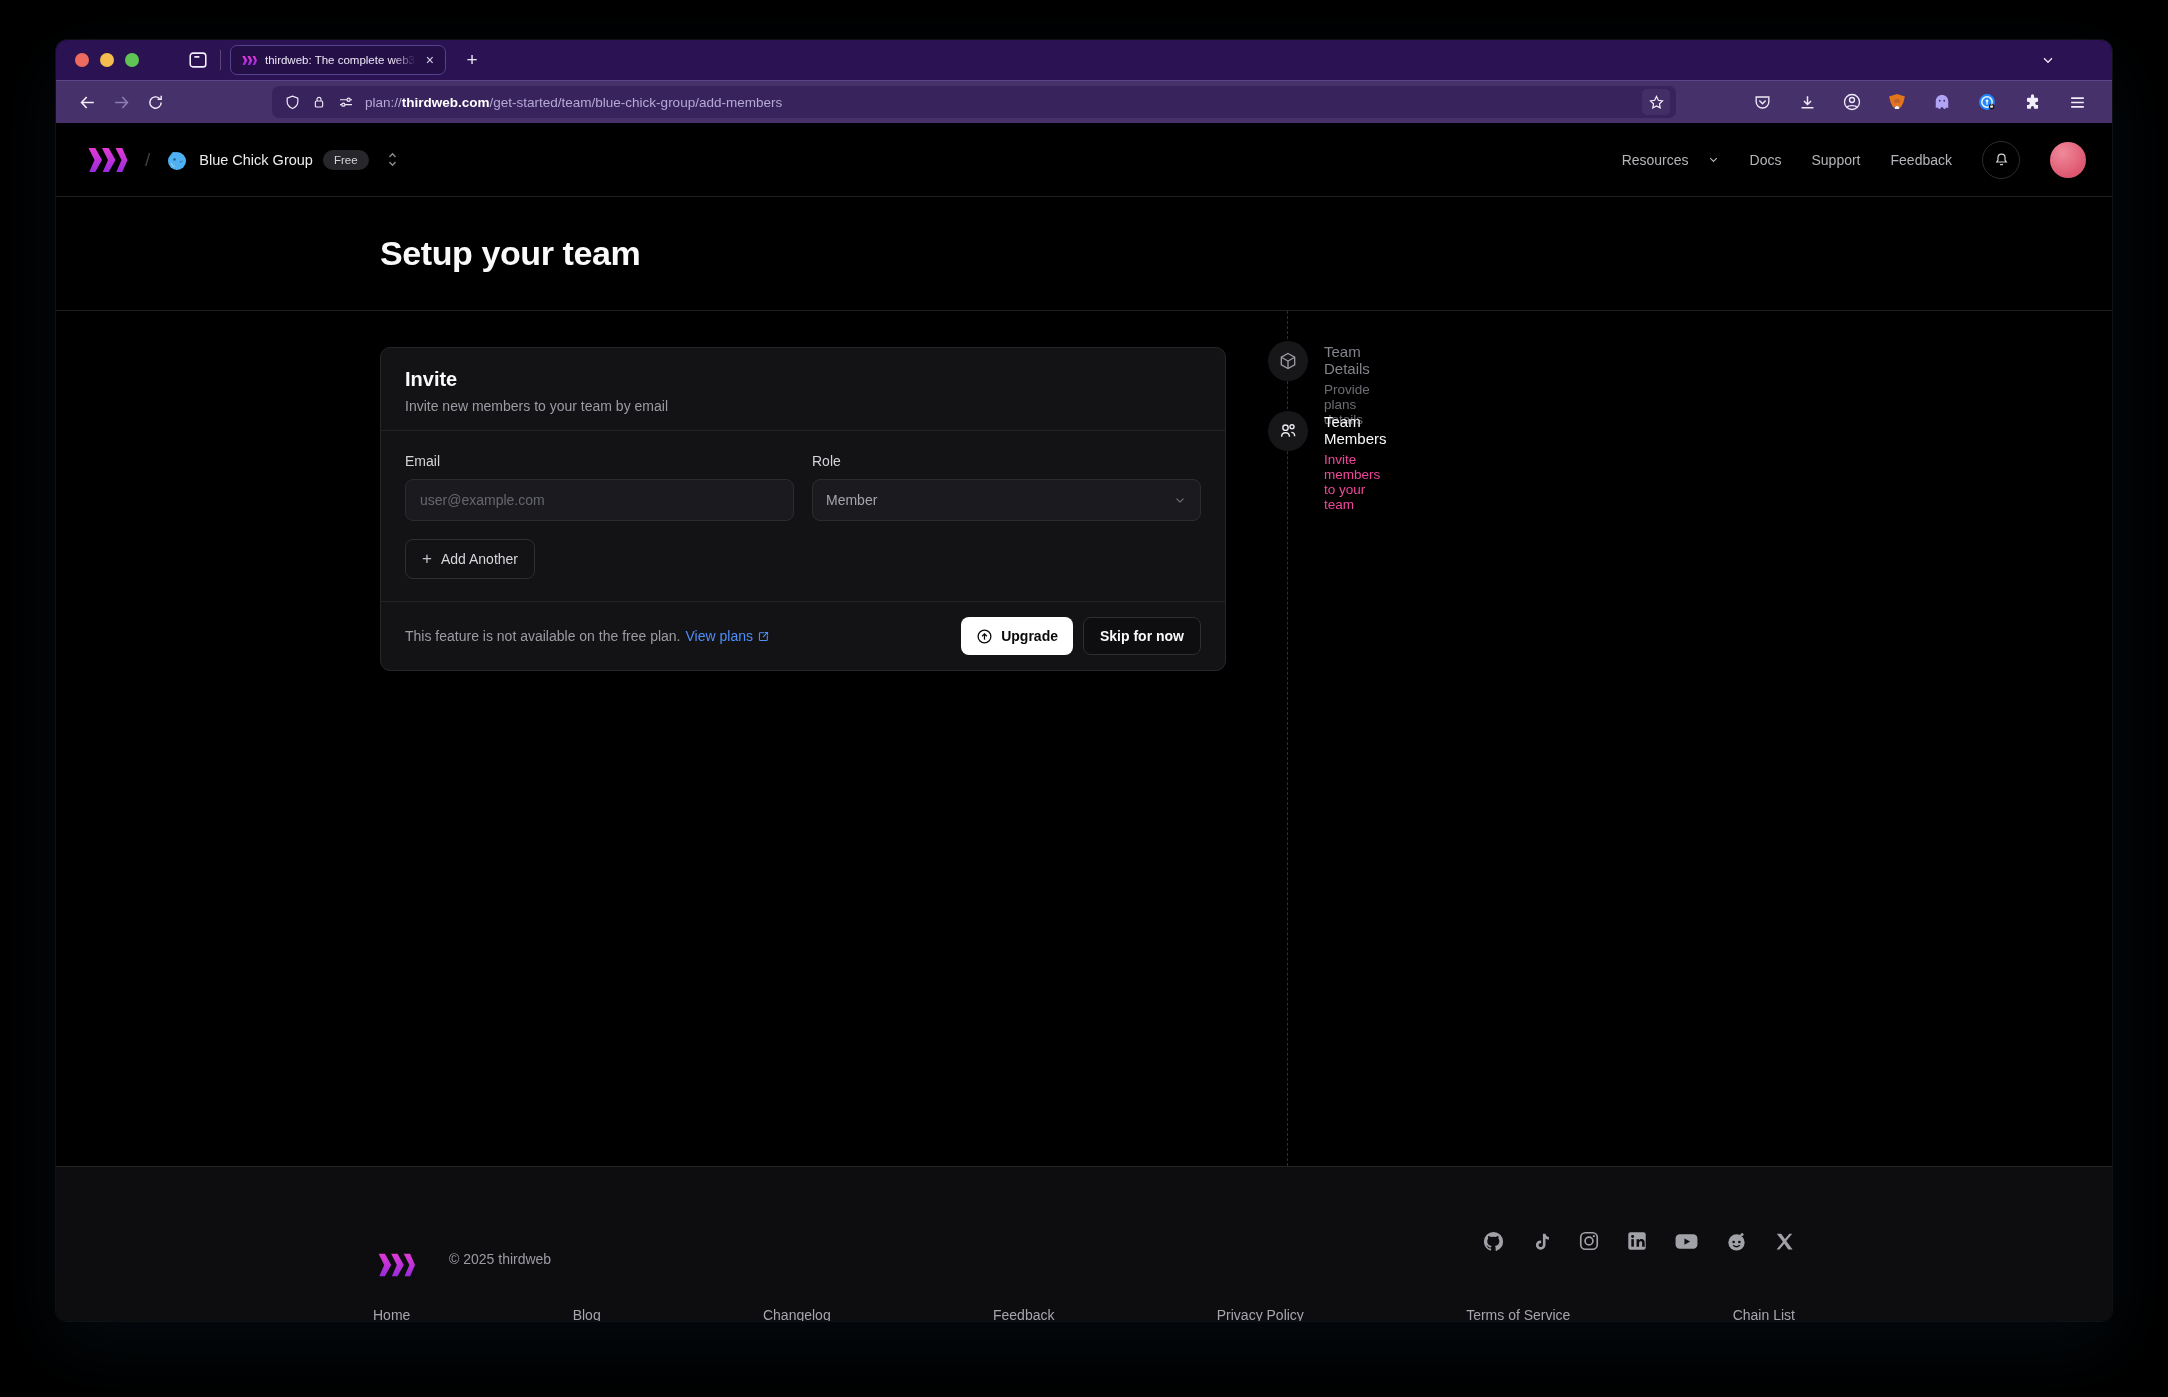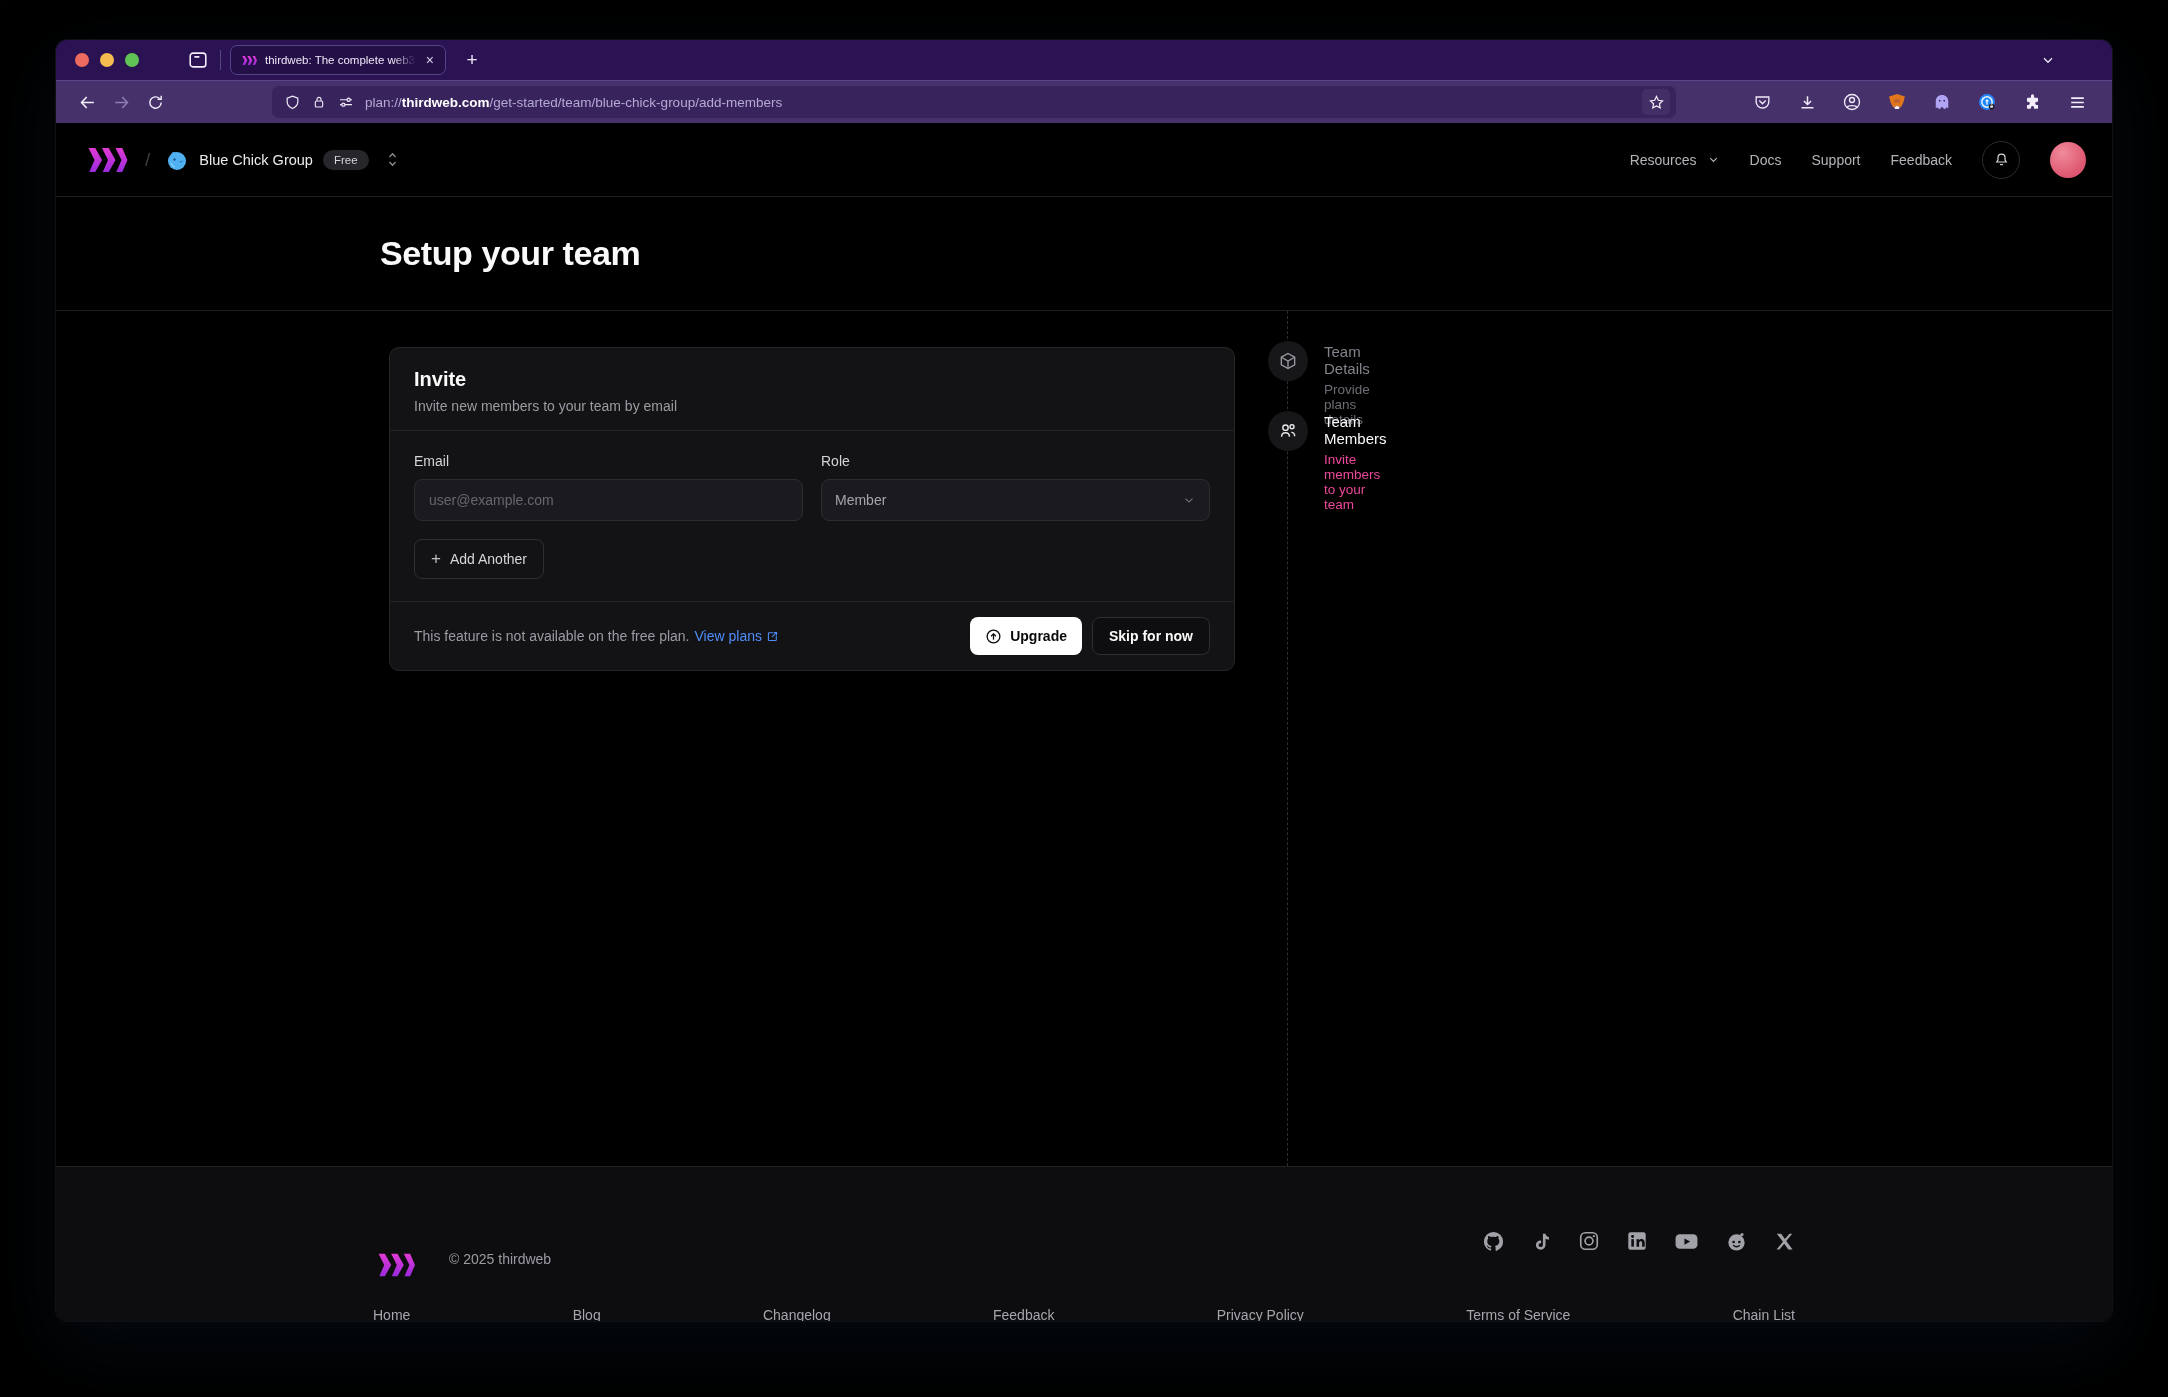--- a/index.html
+++ b/index.html
@@ -39,32 +39,32 @@
   .page { flex:1; display:flex; flex-direction:column; background:#000; }
 
   .site-header { height:74px; border-bottom:1px solid #1f1f23; display:flex; align-items:center; padding:0 26px; flex:0 0 auto; }
   .hdr-left { display:flex; align-items:center; }
   .slash { color:#3f3f46; font-size:19px; margin:0 15px 0 17px; font-weight:300; }
   .team { display:flex; align-items:center; gap:10px; }
   .team-name { color:#ececee; font-size:14.5px; }
   .badge { background:#27272b; color:#d4d4d9; font-size:11.5px; padding:4px 11px; border-radius:999px; }
   .updown { margin-left:6px; display:flex; }
   .hdr-right { margin-left:auto; display:flex; align-items:center; gap:30px; }
-  .navlink { color:#b4b4ba; font-size:14px; display:flex; align-items:center; gap:10px; }
+  .navlink { color:#b4b4ba; font-size:14px; display:flex; align-items:center; gap:18px; }
   .bell { width:38px; height:38px; border-radius:50%; border:1px solid #2c2c30; display:flex; align-items:center; justify-content:center; }
   .avatar { width:36px; height:36px; border-radius:50%; background:radial-gradient(circle at 35% 30%, #f08a9b, #dd5770 70%); }
 
   .title-section { height:114px; border-bottom:1px solid #1f1f23; display:flex; align-items:center; padding-left:324px; flex:0 0 auto; }
   .page-title { color:#fafafa; font-size:34px; font-weight:700; letter-spacing:-.4px; }
 
   .main { flex:1; position:relative; }
   .main-left { position:absolute; left:0; top:0; bottom:0; width:1232px; border-right:1px dashed #2e2e33; }
 
   
-  .card { position:absolute; left:333px; top:36px; width:846px; background:#131316; border:1px solid #26262a; border-radius:10px; }
+  .card { position:absolute; left:324px; top:36px; width:846px; background:#131316; border:1px solid #26262a; border-radius:10px; }
   .card-head { padding:20px 24px 16px; }
   .card-title { color:#fafafa; font-size:20px; font-weight:700; }
   .card-sub { color:#9b9ba3; font-size:14px; margin-top:7px; }
   .divider { border-top:1px solid #232327; }
   .card-body { padding:22px 24px 22px; }
   .fields { display:flex; gap:18px; }
   .field { flex:1; }
   .field label { display:block; color:#d4d4d8; font-size:14px; margin-bottom:10px; }
   .text-input { width:100%; height:42px; background:#1b1b1f; border:1px solid #2b2b30; border-radius:8px; padding:0 14px; color:#fafafa; font-size:14px; font-family:"Liberation Sans",sans-serif; outline:none; }
   .text-input::placeholder { color:#66666f; }

